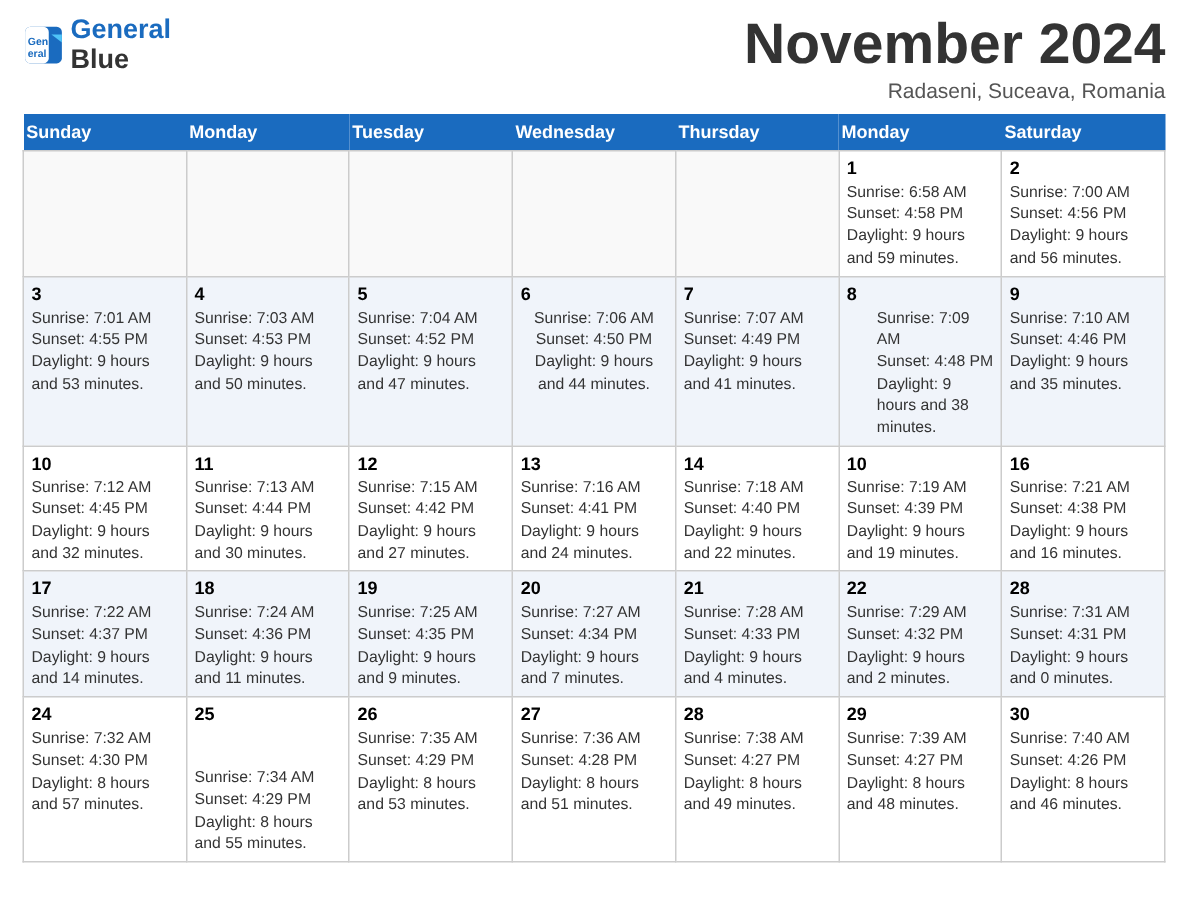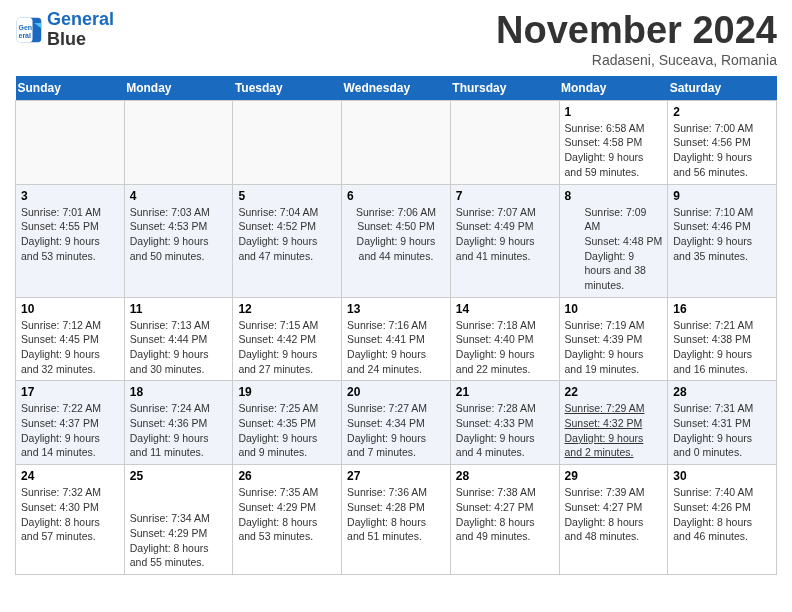--- a/index.html
+++ b/index.html
@@ -263,21 +263,21 @@
 Daylight: 9 hours and 7 minutes.</div>
           </td>
           <td>
             <span class="day-num">21</span>
             <div class="day-info" style="white-space: pre-line;">Sunrise: 7:28 AM
 Sunset: 4:33 PM
 Daylight: 9 hours and 4 minutes.</div>
           </td>
           <td>
             <span class="day-num">22</span>
-            <div class="day-info" style="white-space: pre-line; text-decoration: underline;">Sunrise: 7:29 AM
+            <div class="day-info" style="white-space: pre-line;">Sunrise: 7:29 AM
 Sunset: 4:32 PM
 Daylight: 9 hours and 2 minutes.</div>
           </td>
           <td>
             <span class="day-num">28</span>
             <div class="day-info" style="white-space: pre-line;">Sunrise: 7:31 AM
 Sunset: 4:31 PM
 Daylight: 9 hours and 0 minutes.</div>
           </td>
         </tr>

